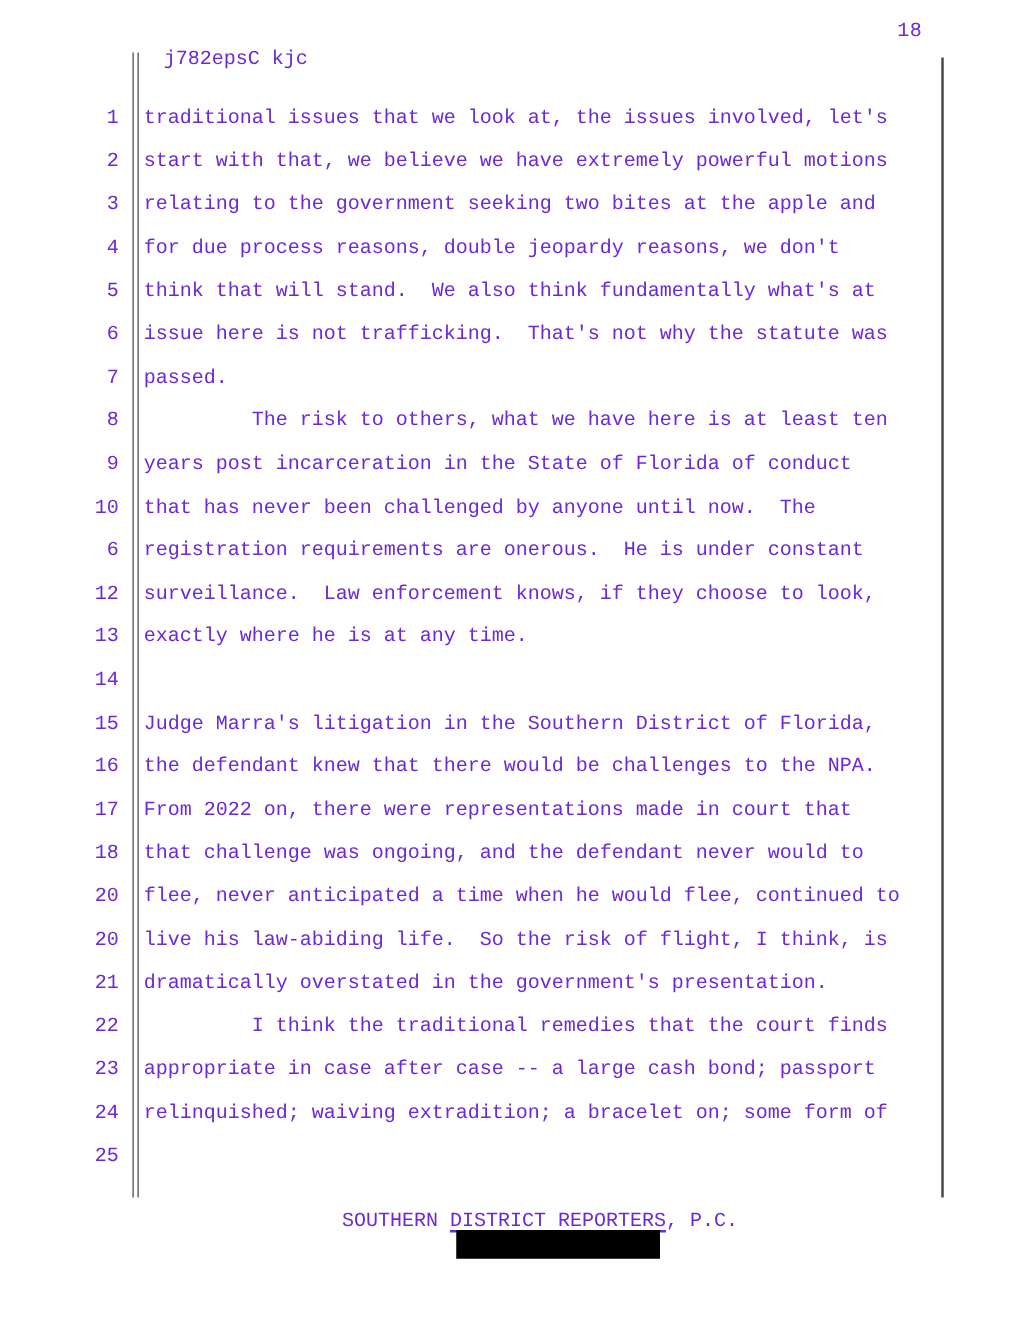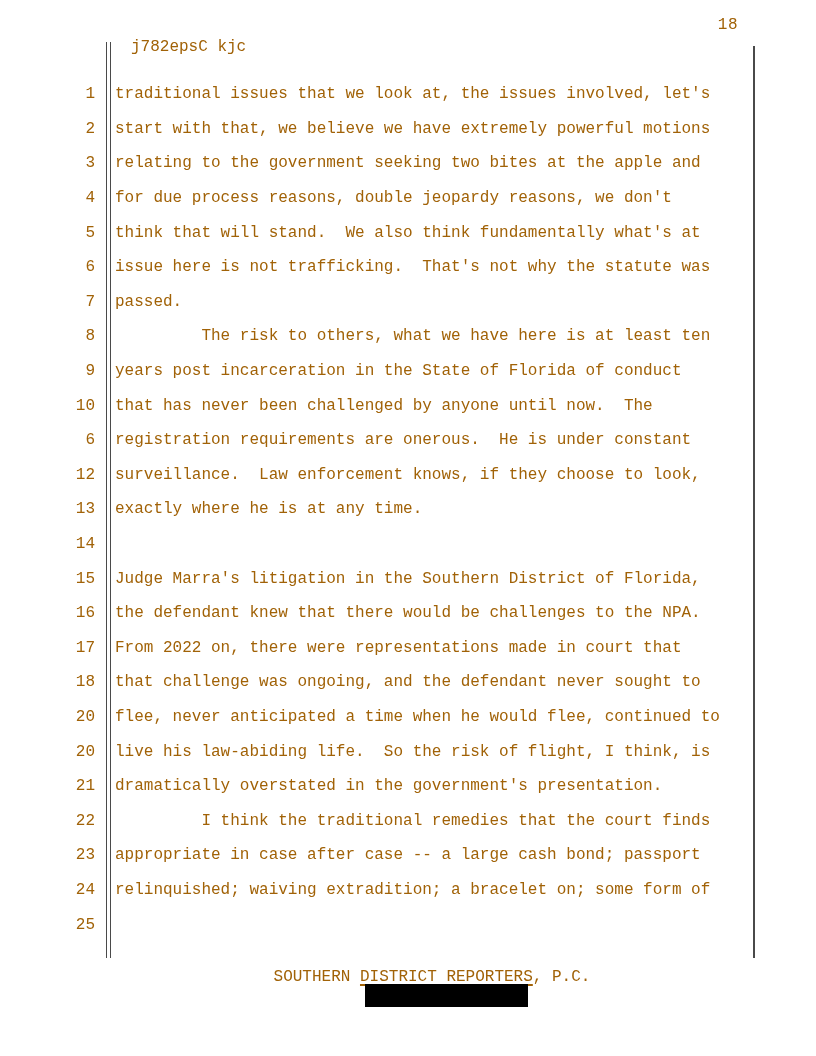--- a/index.html
+++ b/index.html
@@ -7,21 +7,21 @@
     padding: 0;
     background: #ffffff;
   }
   .page {
     position: relative;
     width: 816px;
     height: 1056px;
     background: #ffffff;
     font-family: "Liberation Mono", "DejaVu Sans Mono", monospace;
     font-size: 16px;
-    color: #a16207;
+    color: #6d28d9;
     overflow: hidden;
   }
   .page-number {
     position: absolute;
     top: 16px;
     right: 78px;
     letter-spacing: 0.5px;
   }
   .header-id {
     position: absolute;
@@ -163,21 +163,21 @@
       <div class="row">
         <span class="num">16</span>
         <span class="txt">the defendant knew that there would be challenges to the NPA.</span>
       </div>
       <div class="row">
         <span class="num">17</span>
         <span class="txt">From 2022 on, there were representations made in court that</span>
       </div>
       <div class="row">
         <span class="num">18</span>
-        <span class="txt">that challenge was ongoing, and the defendant never sought to</span>
+        <span class="txt">that challenge was ongoing, and the defendant never would to</span>
       </div>
       <div class="row">
         <span class="num">20</span>
         <span class="txt">flee, never anticipated a time when he would flee, continued to</span>
       </div>
       <div class="row">
         <span class="num">20</span>
         <span class="txt">live his law-abiding life.  So the risk of flight, I think, is</span>
       </div>
       <div class="row">

